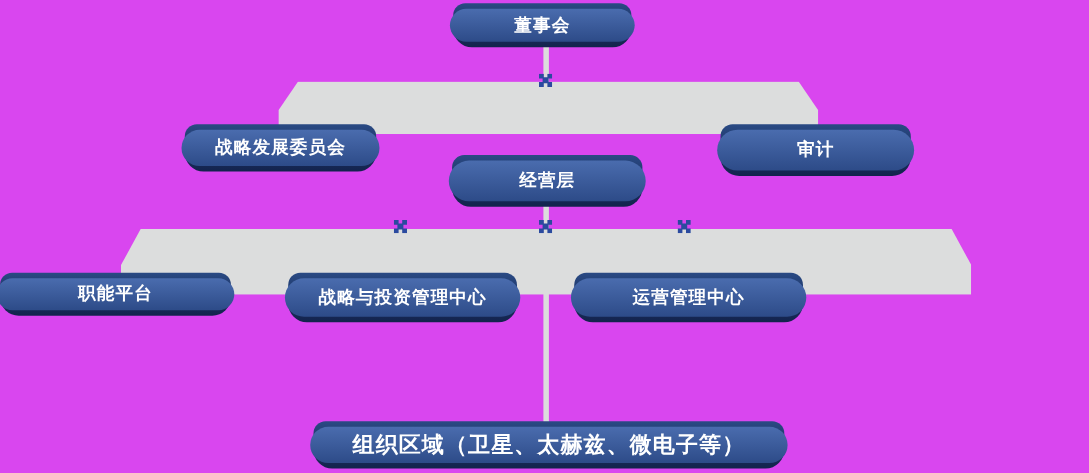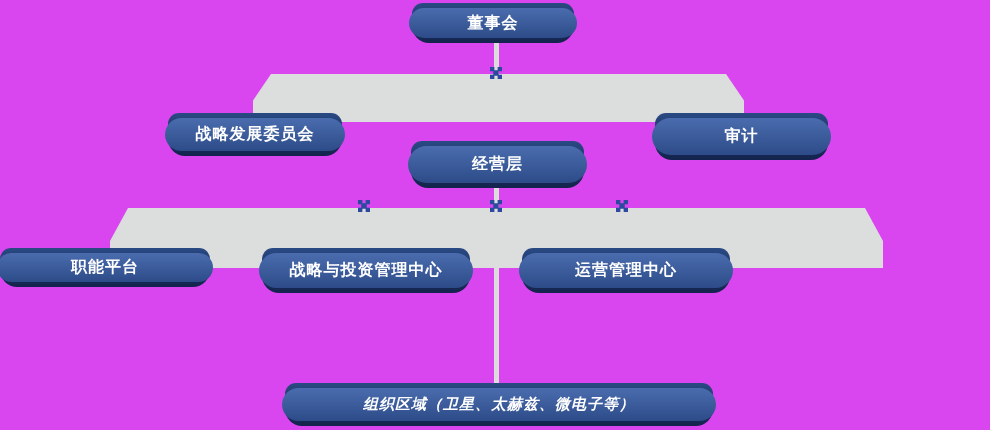--- a/index.html
+++ b/index.html
@@ -65,15 +65,15 @@
   <div class="node" style="left:412px;top:3px;width:162px;height:40px;">董事会</div>
 
   <div class="node" style="left:168px;top:113px;width:174px;height:43px;">战略发展委员会</div>
   <div class="node" style="left:411px;top:113px;width:173px;height:47px;margin-top:28px;">经营层</div>
   <div class="node" style="left:655px;top:113px;width:173px;height:47px;">审计</div>
 
   <div class="node" style="left:0px;top:248px;width:210px;height:39px;">职能平台</div>
   <div class="node" style="left:262px;top:248px;width:208px;height:45px;font-family:Liberation Mono, monospace;">战略与投资管理中心</div>
   <div class="node" style="left:522px;top:248px;width:208px;height:45px;">运营管理中心</div>
 
-  <div class="node" style="left:285px;top:383px;width:428px;height:43px;font-size:15px;font-style:italic;">组织区域（卫星、太赫兹、微电子等）</div>
+  <div class="node" style="left:285px;top:383px;width:428px;height:43px;font-size:20px;">组织区域（卫星、太赫兹、微电子等）</div>
 
 </div>
 
 </body></html>

